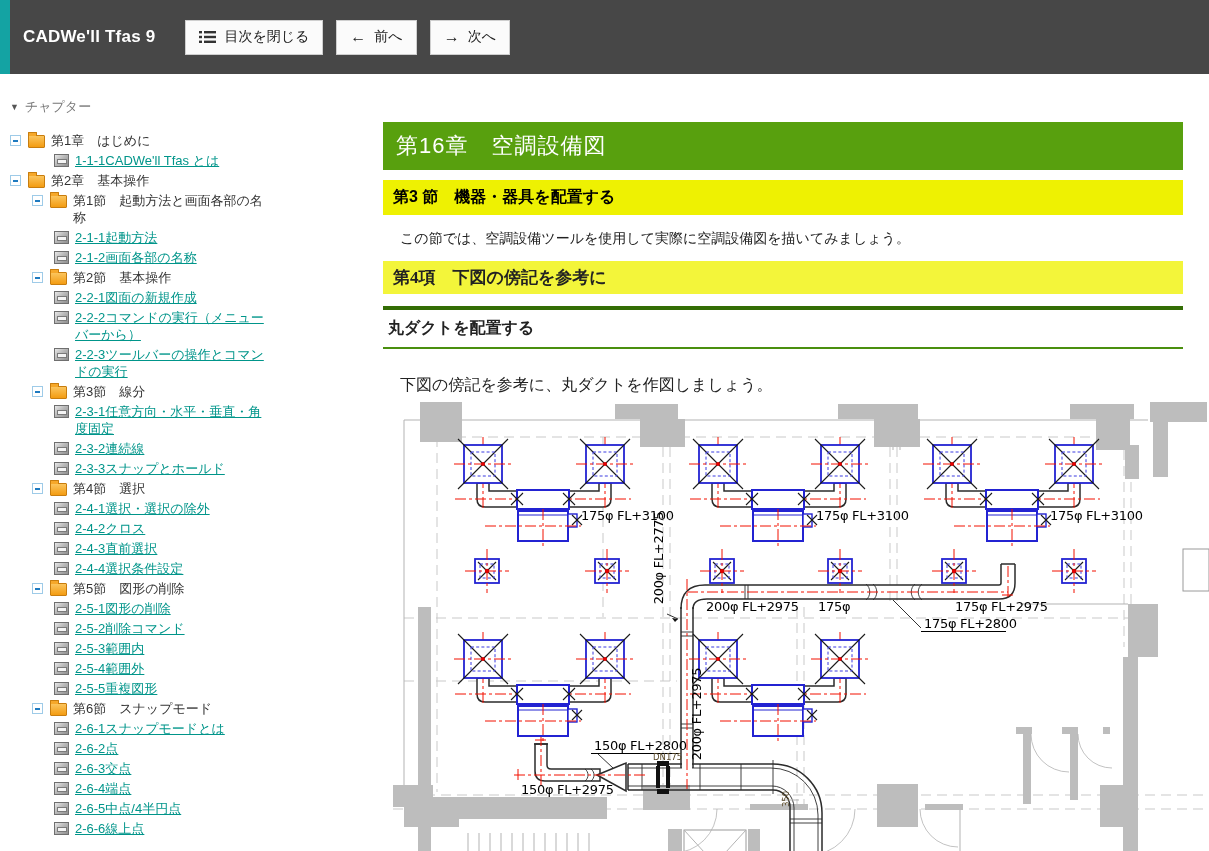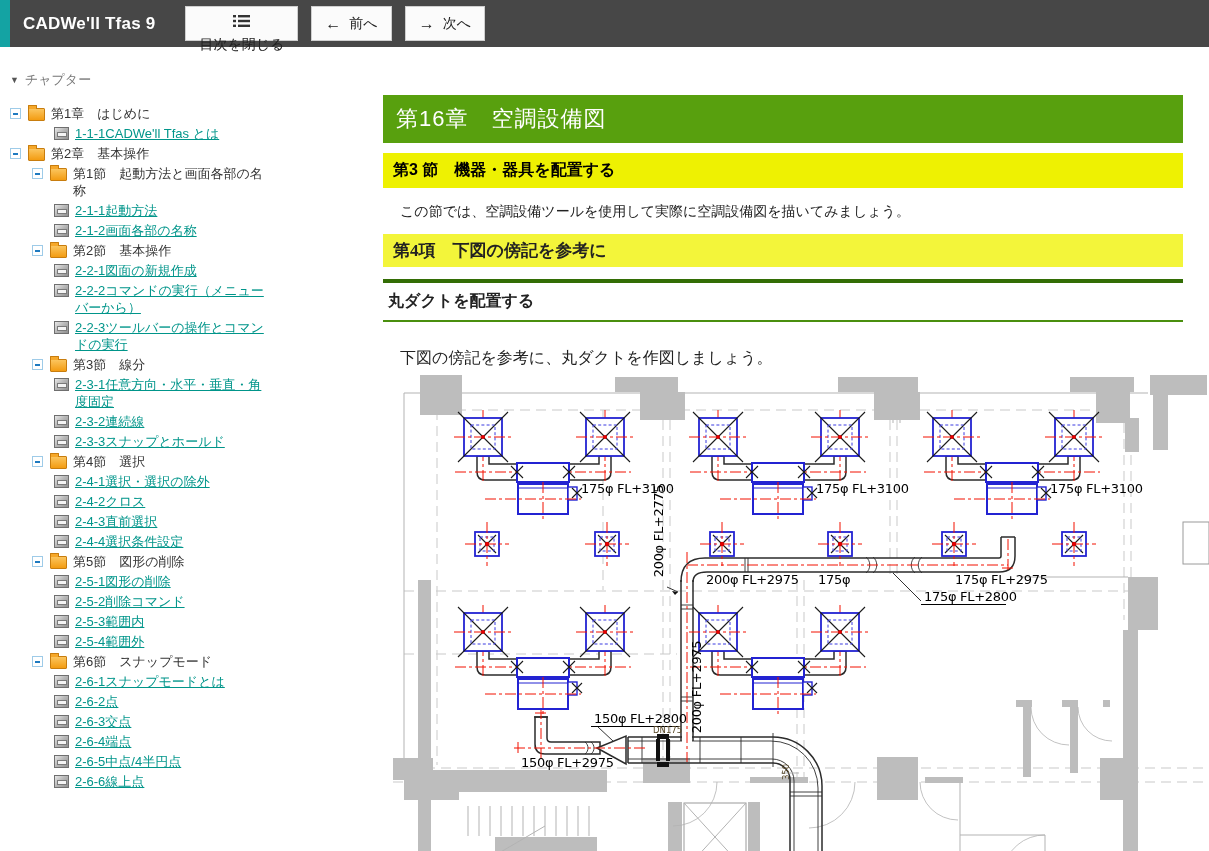--- a/index.html
+++ b/index.html
@@ -8,30 +8,30 @@
     --heading-rule-green:#4a8f0e; --wall-gray:#bdbdbd;
   }
   *{box-sizing:border-box;}
   html,body{margin:0;padding:0;}
   body{
     width:1209px;height:851px;overflow:hidden;background:#fff;
     font-family:"Liberation Sans","DejaVu Sans",sans-serif;color:#222;position:relative;
   }
   
   .header{
-    height:47px;background:var(--header-bg);border-left:10px solid var(--accent-teal);
+    height:74px;background:var(--header-bg);border-left:10px solid var(--accent-teal);
     display:flex;align-items:center;
   }
   .app-title{color:#fff;font-size:17px;font-weight:bold;margin-left:13px;letter-spacing:0.2px;}
   .hbtn{
     background:#fbfbfb;color:#222;border:1px solid #cfcfcf;font-size:14px;
     padding:7px 13px;display:flex;align-items:center;gap:8px;margin-right:13px;cursor:pointer;
     font-family:inherit;height:35px;
   }
-  .hbtn:first-of-type{margin-left:30px;flex-direction:column;}
+  .hbtn:first-of-type{margin-left:30px;}
   .hbtn .aricon{font-size:16px;font-weight:bold;line-height:1;}
   
   .page-body{display:flex;height:794px;}
   .sidebar{width:383px;flex:none;padding:14px 0 0 10px;overflow:hidden;}
   .panel-head{color:#767676;font-size:13px;margin:10px 0 16px 0;display:flex;align-items:center;gap:6px;}
   .panel-head .tri{font-size:9px;color:#555;}
   .tree{width:256px;}
   .trow{display:flex;align-items:flex-start;margin:3px 0;}
   .lvl0{padding-left:0;}
   .lvl1{padding-left:22px;}
@@ -209,20 +209,24 @@
           <span class="page"></span>
           <a class="tlink" href="#">2-5-2削除コマンド</a>
         </div>
         <div class="trow lvl2">
           <span class="page"></span>
           <a class="tlink" href="#">2-5-3範囲内</a>
         </div>
         <div class="trow lvl2">
           <span class="page"></span>
           <a class="tlink" href="#">2-5-4範囲外</a>
+        </div>
+        <div class="trow lvl2">
+          <span class="page"></span>
+          <a class="tlink" href="#">2-5-5重複図形</a>
         </div>
         <div class="trow lvl1">
           <span class="minus"></span>
           <span class="folder"></span>
           <span class="flabel">第6節　スナップモード</span>
         </div>
         <div class="trow lvl2">
           <span class="page"></span>
           <a class="tlink" href="#">2-6-1スナップモードとは</a>
         </div>

